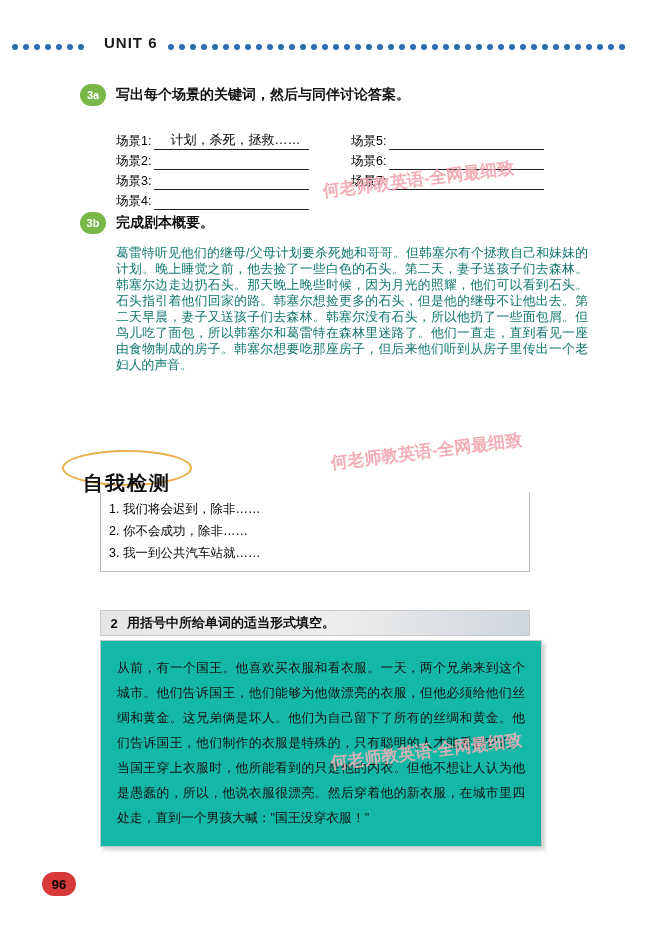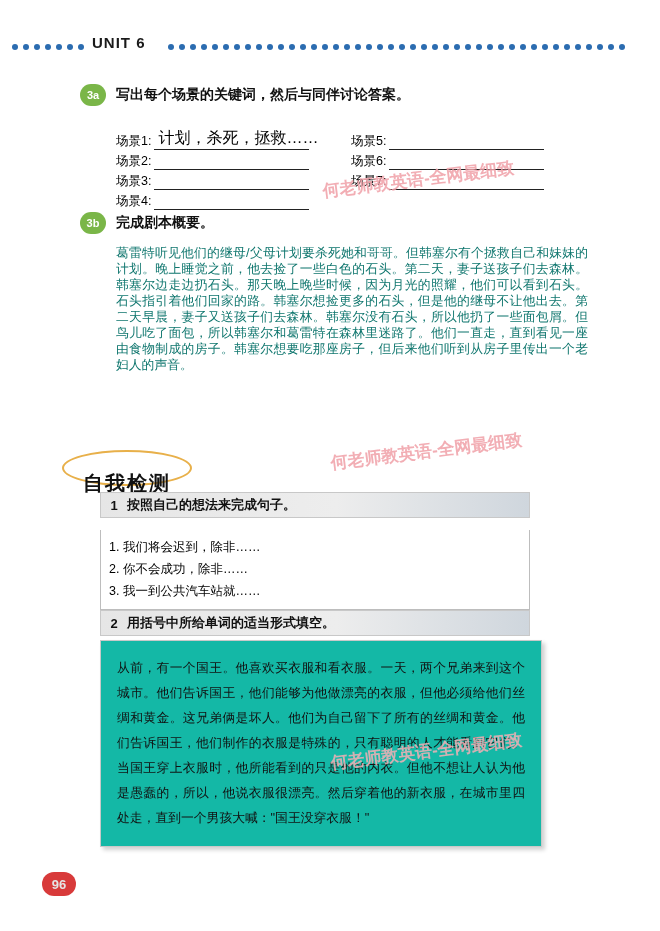--- a/index.html
+++ b/index.html
@@ -51,21 +51,21 @@
   }
   .dot {
     width: 6px;
     height: 6px;
     border-radius: 50%;
     background: #2b6cb0;
     flex: 0 0 auto;
   }
   .unit-label {
     position: absolute;
-    left: 92px;
+    left: 104px;
     top: 2px;
     font-size: 15px;
     font-weight: bold;
     letter-spacing: 1px;
     color: #1a1a1a;
   }
 
   
   .badge {
     position: absolute;
@@ -116,23 +116,23 @@
     padding-right: 3px;
   }
   .scene-blank {
     border-bottom: 1px solid #222;
     width: 155px;
     height: 14px;
     position: relative;
   }
   .scene-blank span {
     position: absolute;
-    left: 4px;
+    left: 16px;
     bottom: 0px;
-    font-size: 16px;
+    font-size: 13px;
     white-space: nowrap;
     text-align: center;
   }
 
   
   .para3b {
     position: absolute;
     left: 116px;
     top: 245px;
     width: 472px;
@@ -188,21 +188,21 @@
     text-align: center;
     flex: 0 0 auto;
   }
   .gb1 { left: 100px; top: 492px; width: 430px; }
   .gb2 { left: 100px; top: 610px; width: 430px; }
 
   
   .ex1 {
     position: absolute;
     left: 100px;
-    top: 530px;
+    top: 492px;
     width: 430px;
     height: 80px;
     border: 1px solid #bdbdbd;
     border-top: none;
     background: #fff;
     box-sizing: border-box;
   }
   .ex1 .col {
     position: absolute;
     top: 6px;
@@ -246,21 +246,21 @@
 
   
   .pagenum {
     position: absolute;
     left: 42px;
     top: 872px;
     width: 34px;
     height: 24px;
     border-radius: 12px;
     background: #d83a3a;
-    color: #e5e5e5;
+    color: #000000;
     font-size: 13px;
     font-weight: bold;
     display: flex;
     align-items: center;
     justify-content: center;
   }
 </style>
 </head>
 <body>
 

